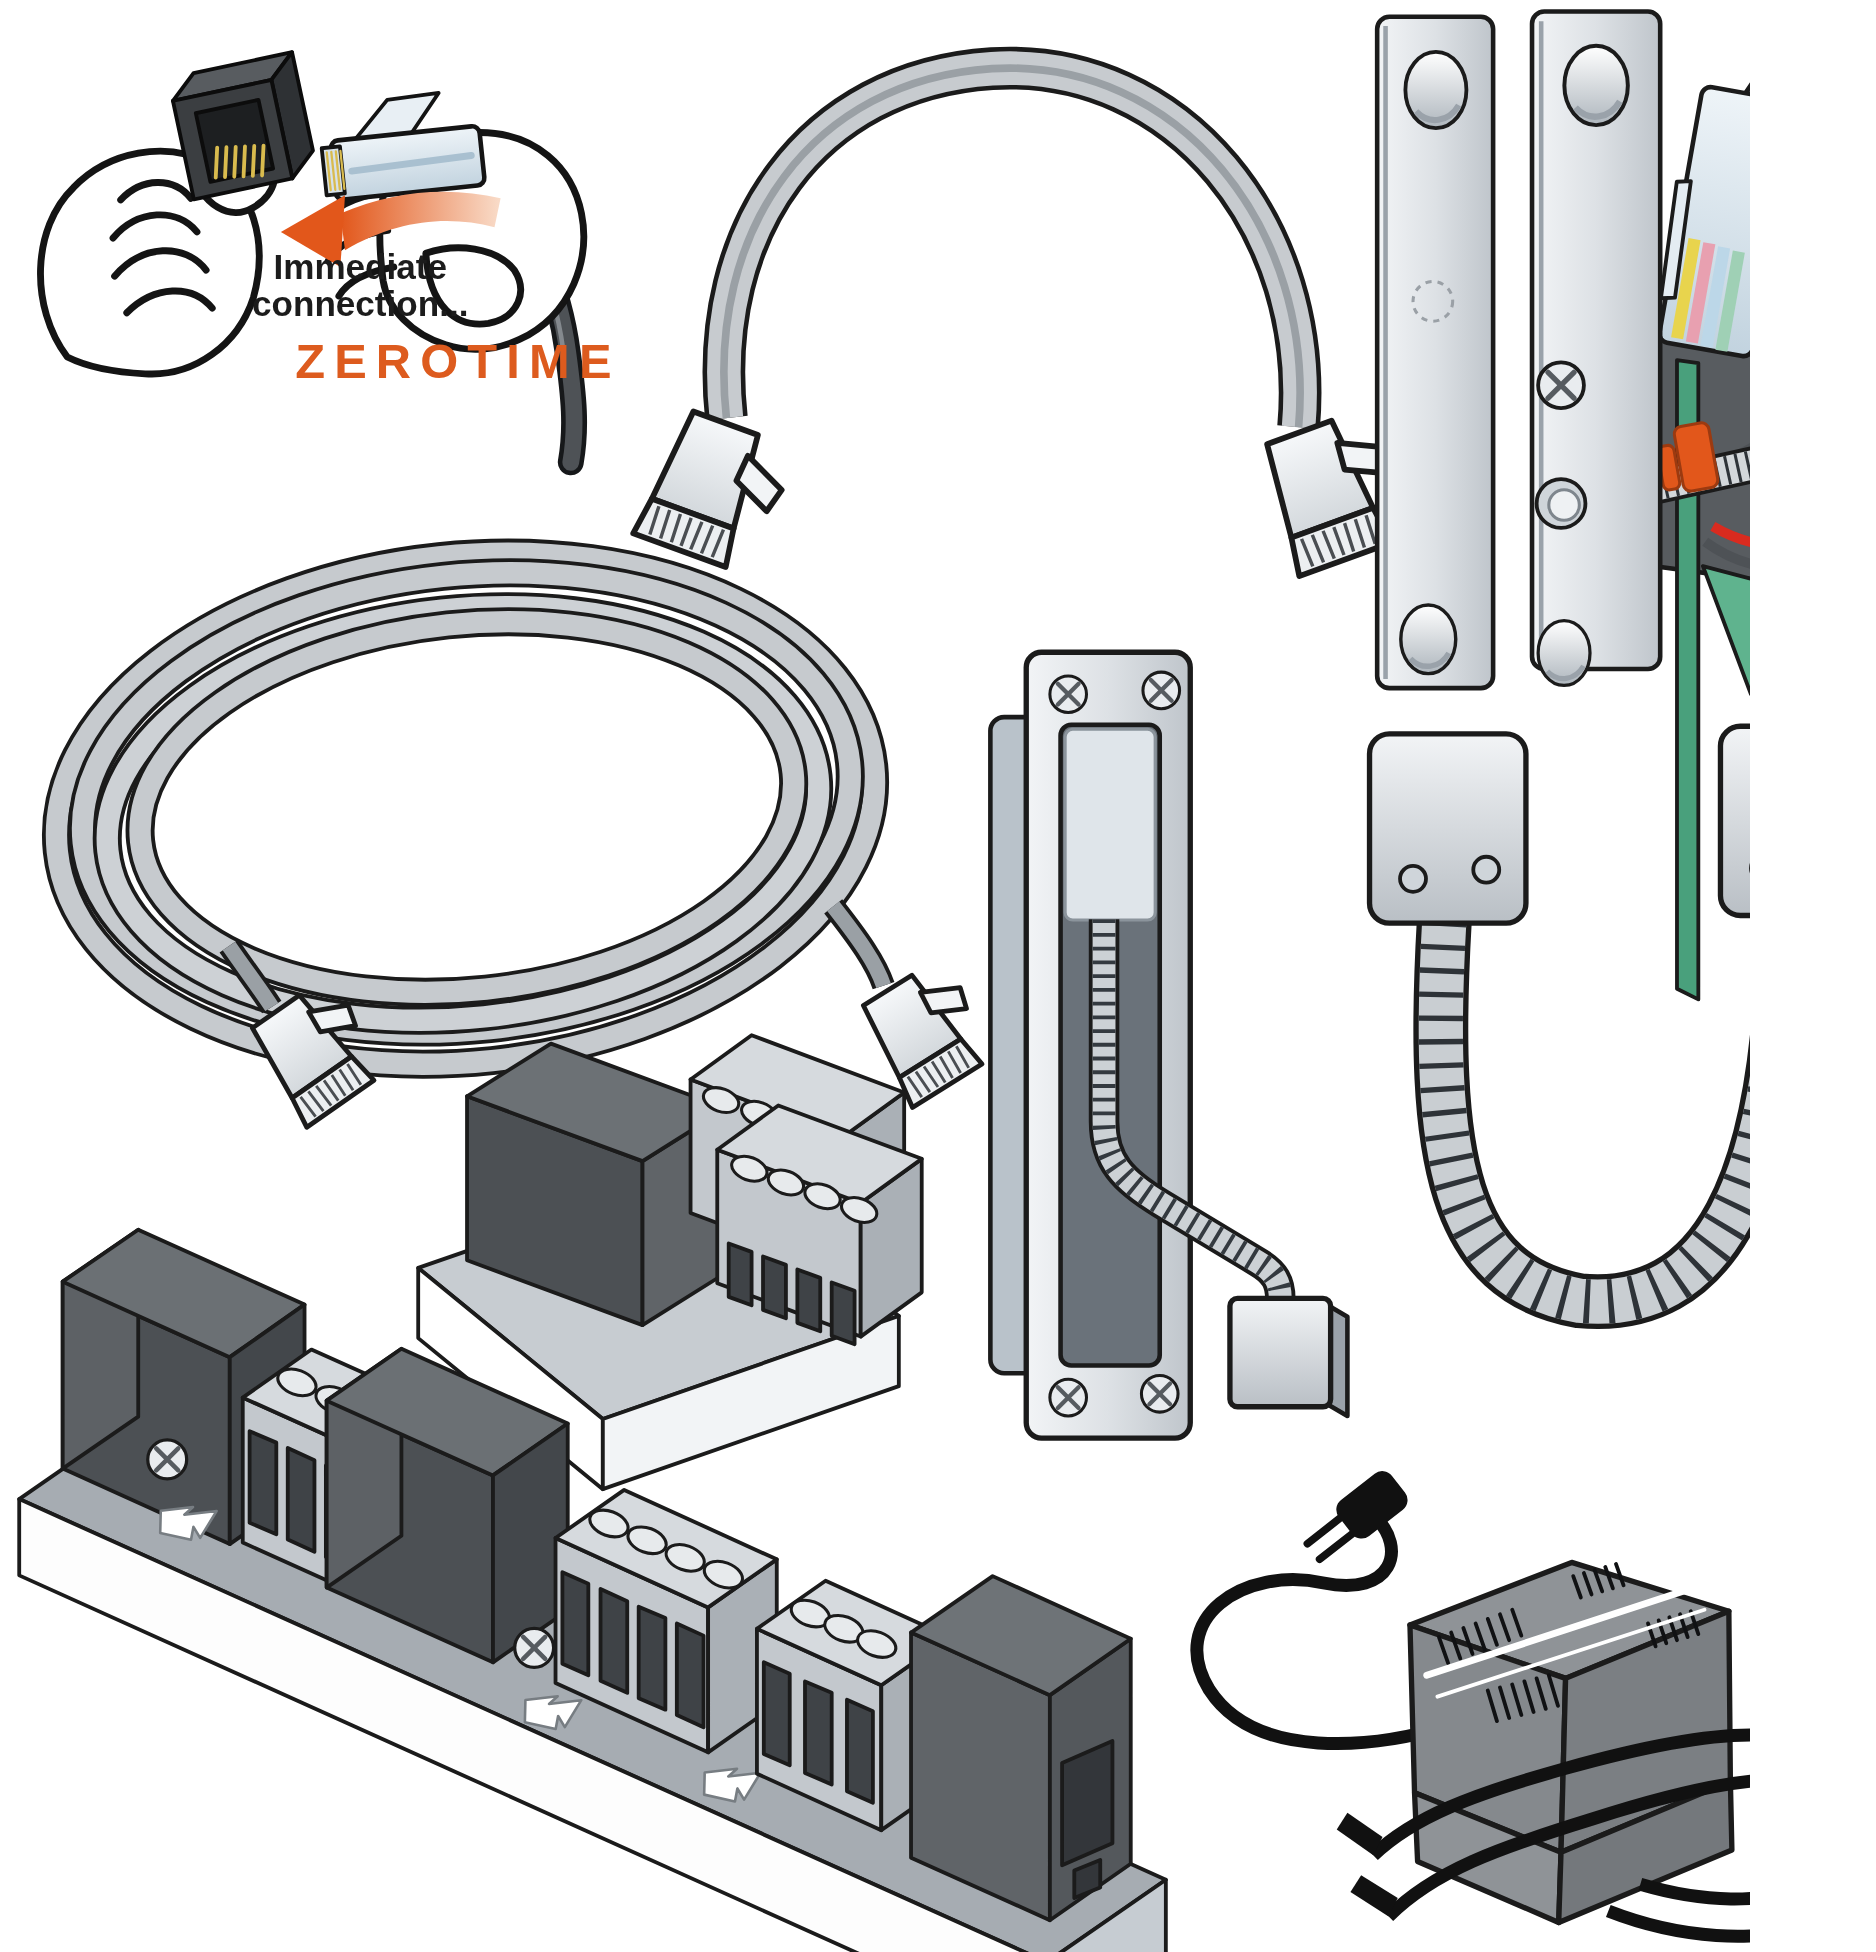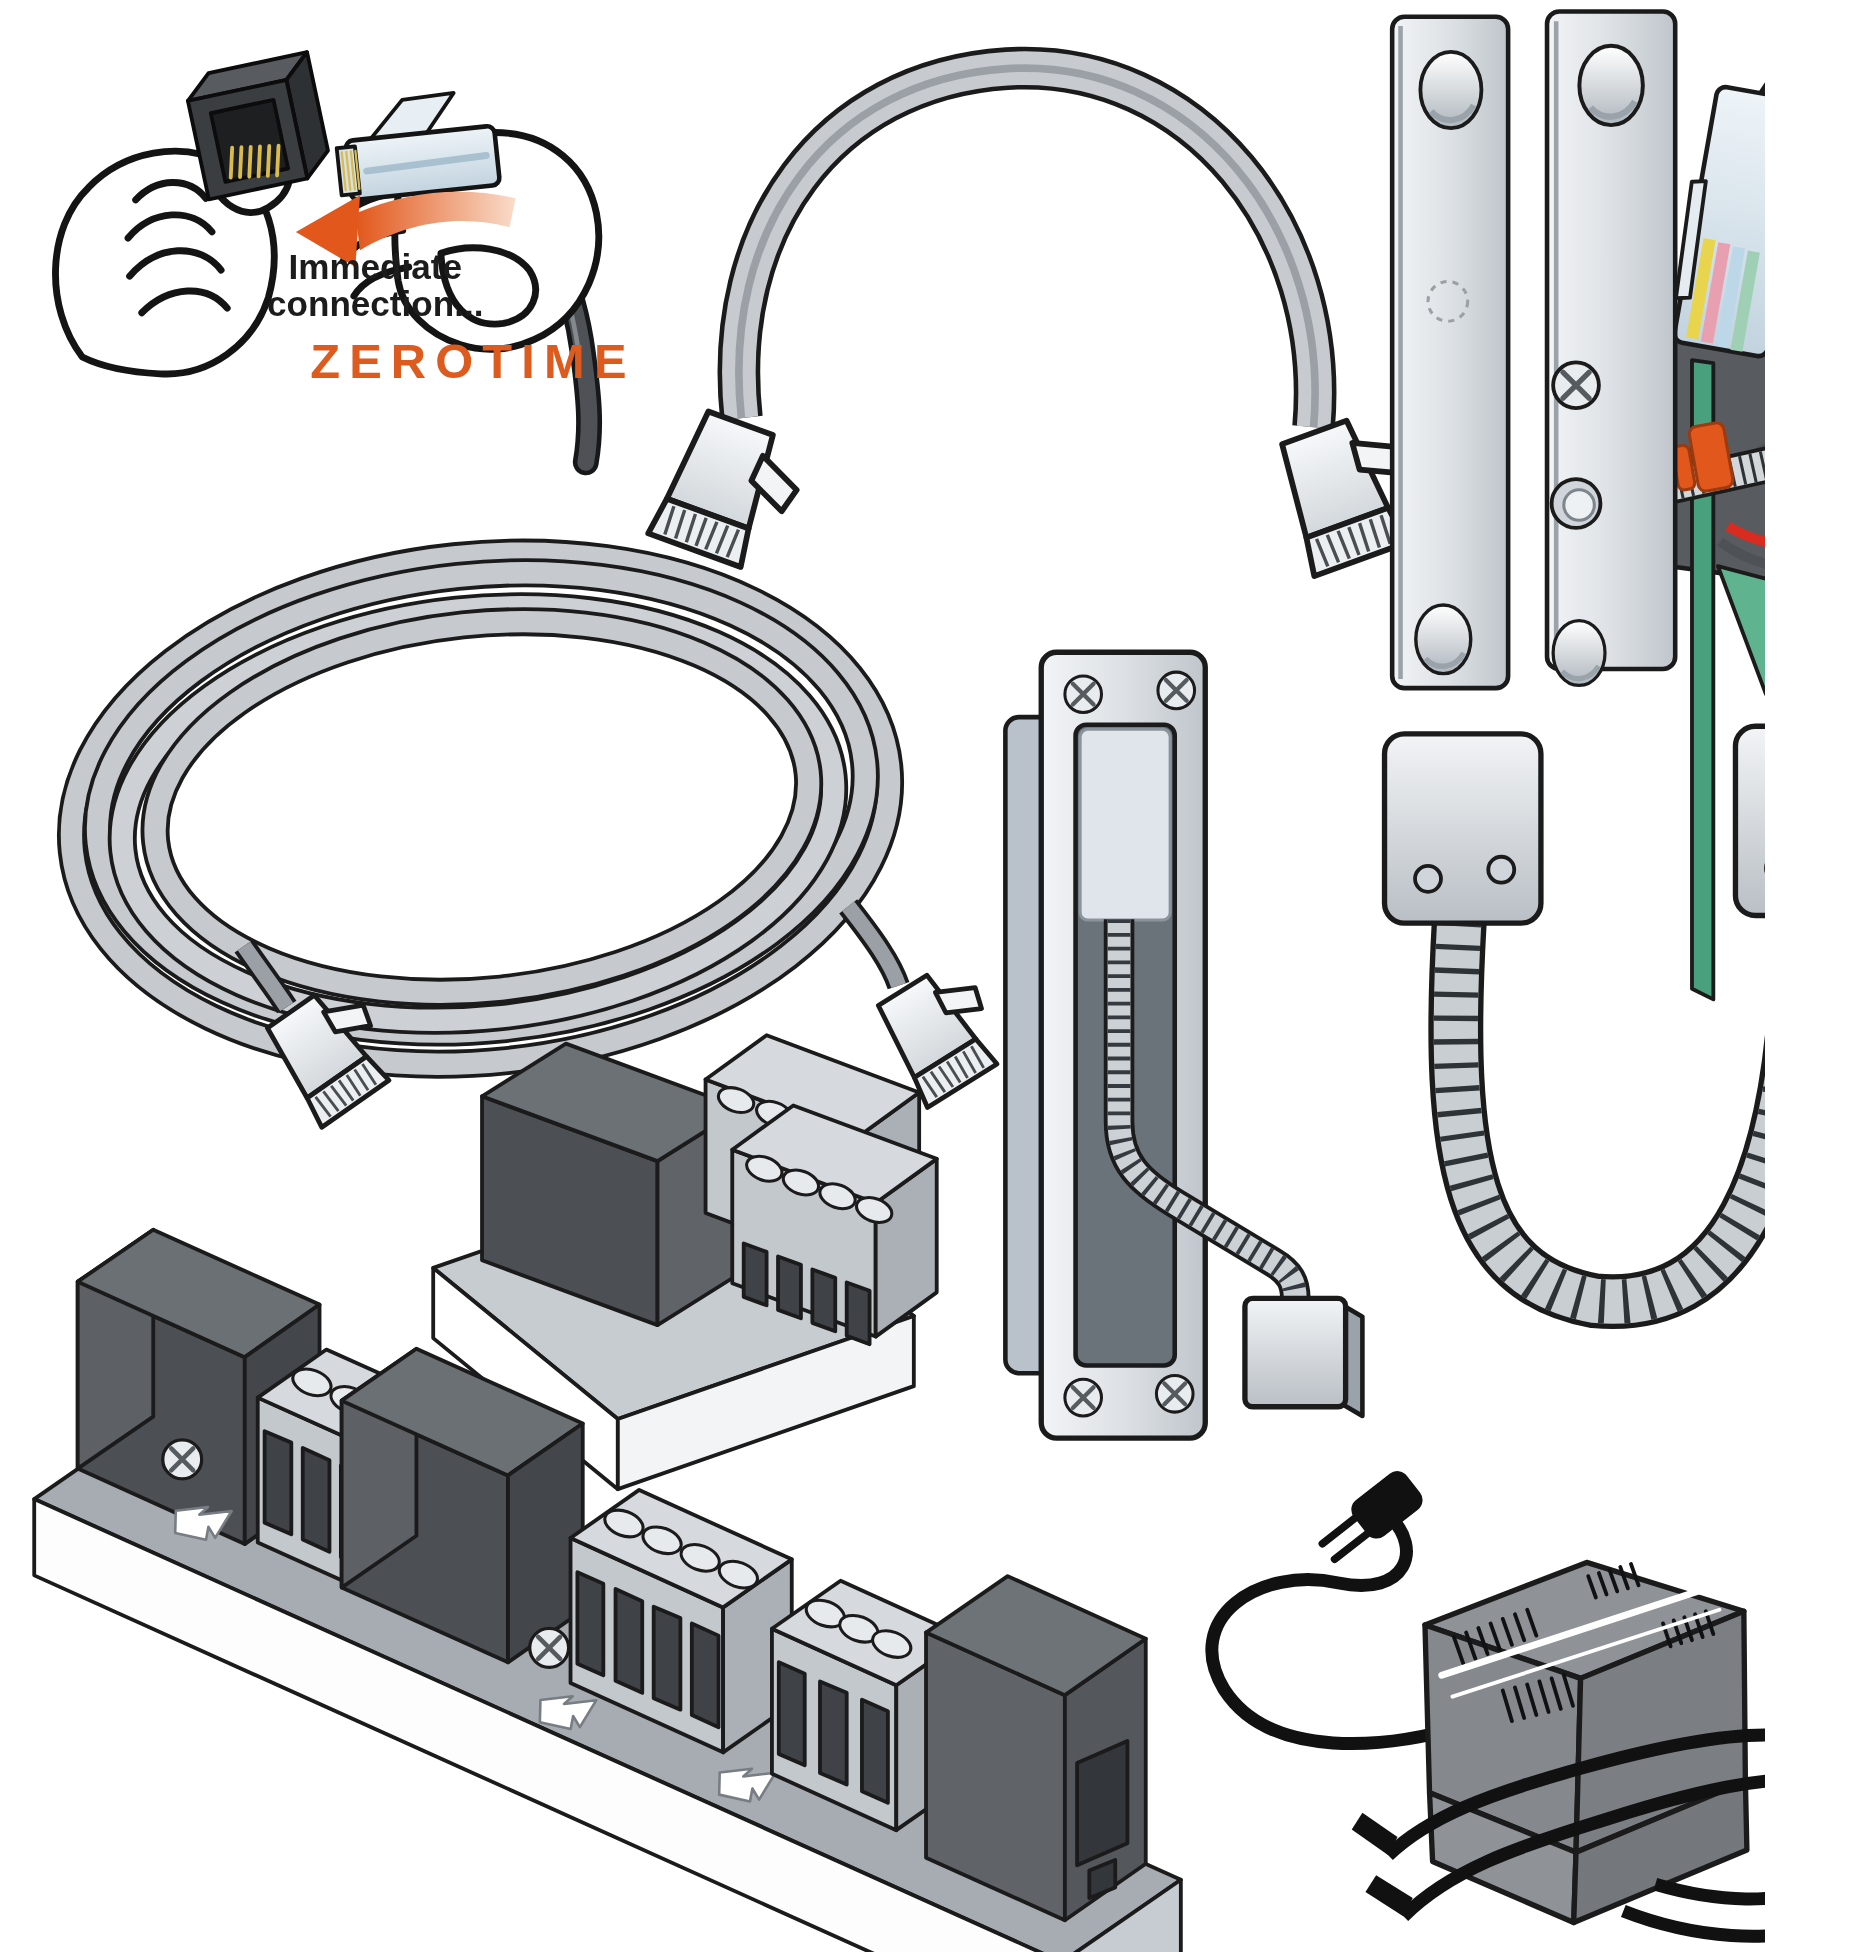--- a/index.html
+++ b/index.html
@@ -1,17 +1,17 @@
 <!DOCTYPE html>
 <html style="font-size:12.2px"><head>
 <meta charset="utf-8">
 <style>
   html,body{margin:0;padding:0;background:#ffffff;}
   .page{position:relative;width:1750px;height:1953px;background:#ffffff;overflow:hidden;
-        font-family:"Liberation Sans", sans-serif;margin-left:15px;}
+        font-family:"Liberation Sans", sans-serif;}
   svg{position:absolute;left:0;top:0;}
   .cap{font-family:"Liberation Sans", sans-serif;font-weight:bold;font-size:46px;fill:#1c1c1c;}
   .brand{font-family:"Liberation Sans", sans-serif;font-weight:600;font-size:64px;
          letter-spacing:12px;fill:#DD5B1E;}
   path,rect,ellipse,circle,polygon,line{vector-effect:none;}
 </style>
 </head>
 <body>
 
 <div class="page">

